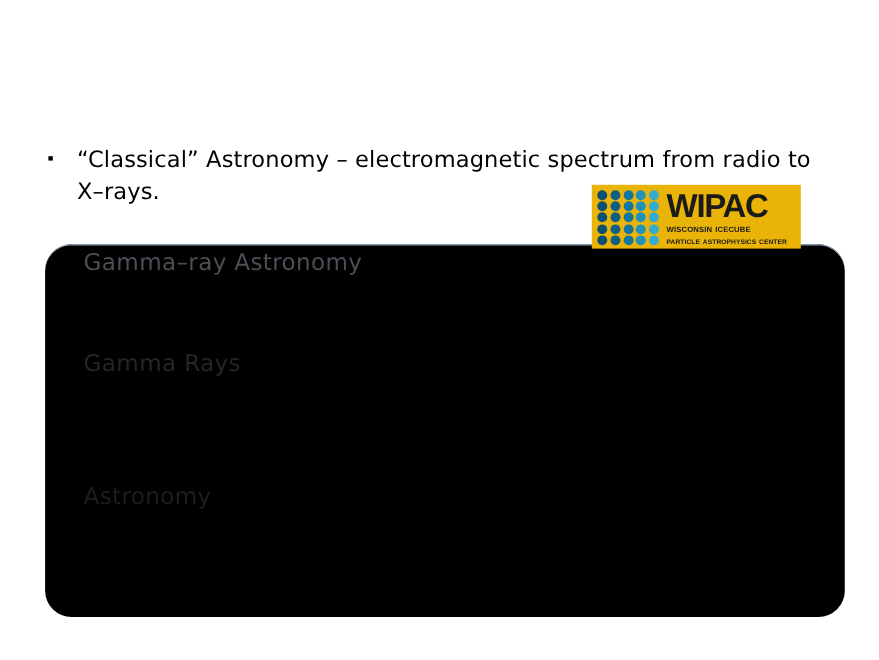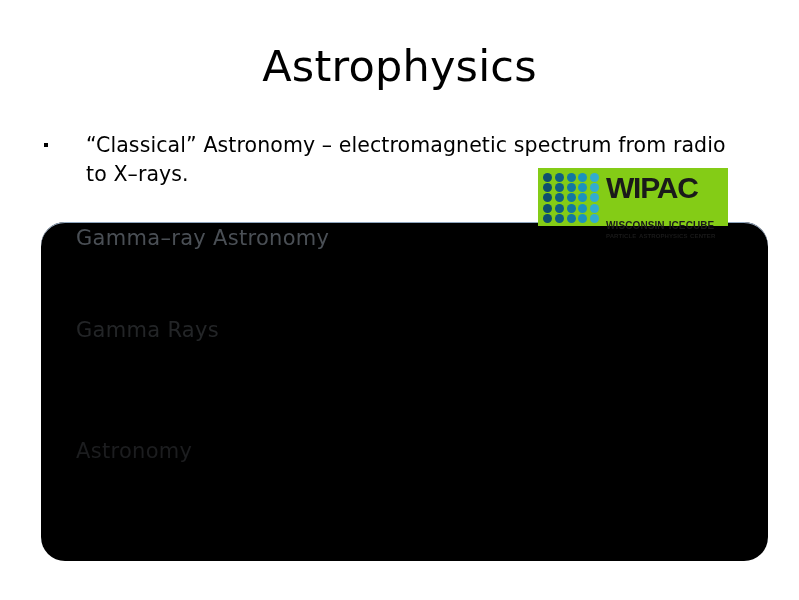--- a/index.html
+++ b/index.html
@@ -41,21 +41,20 @@
   }
 
   
   .bullet-row {
     position: absolute;
     left: 40px;
     top: 131px;
     width: 712px;
     display: flex;
     align-items: flex-start;
-    gap: 16px;
   }
   .bullet-marker {
     width: 30px;
     flex: 0 0 30px;
     color: #000000;
     font-size: 17px;
     line-height: 28px;
     text-align: left;
     padding-left: 4px;
     box-sizing: border-box;
@@ -112,21 +111,21 @@
   .panel-item.i1 { top: 96px;  color: #232527; }
   .panel-item.i2 { top: 217px; color: #1c1d1f; }
 
   
   .wipac-logo {
     position: absolute;
     left: 538px;
     top: 168px;
     width: 190px;
     height: 58px;
-    background: #84cc16;
+    background: #eab308;
     display: flex;
     align-items: flex-start;
     box-sizing: border-box;
     padding: 4px 3px 3px 5px;
   }
   .wipac-dots {
     width: 58px;
     height: 50px;
     flex: 0 0 58px;
     display: grid;
@@ -166,35 +165,34 @@
   .wipac-sub1, .wipac-sub2 {
     font-family: "Liberation Sans", sans-serif;
     color: #1a1a1a;
     font-weight: 700;
     font-variant: small-caps;
     text-transform: lowercase;
     letter-spacing: 0.1px;
     white-space: nowrap;
   }
   .wipac-sub1 {
-    font-size: 14px;
+    font-size: 10px;
     line-height: 11px;
-    margin-top: 17px;
+    margin-top: 1px;
   }
   .wipac-sub2 {
     font-size: 9px;
     line-height: 10px;
   }
 </style>
 </head>
 <body>
 
 <div class="slide">
 
-  <div class="slide-title">Astrophysics</div>
 
   <div class="bullet-row">
     <div class="bullet-marker"><span></span></div>
     <div class="bullet-text">“Classical” Astronomy – electromagnetic spectrum from radio to X–rays.</div>
   </div>
 
   <div class="dark-panel">
     <div class="panel-topline" style="background: rgb(143, 166, 191);"></div>
 
     <div class="panel-item i0" style="color: rgb(74, 79, 85);">Gamma–ray Astronomy</div>

